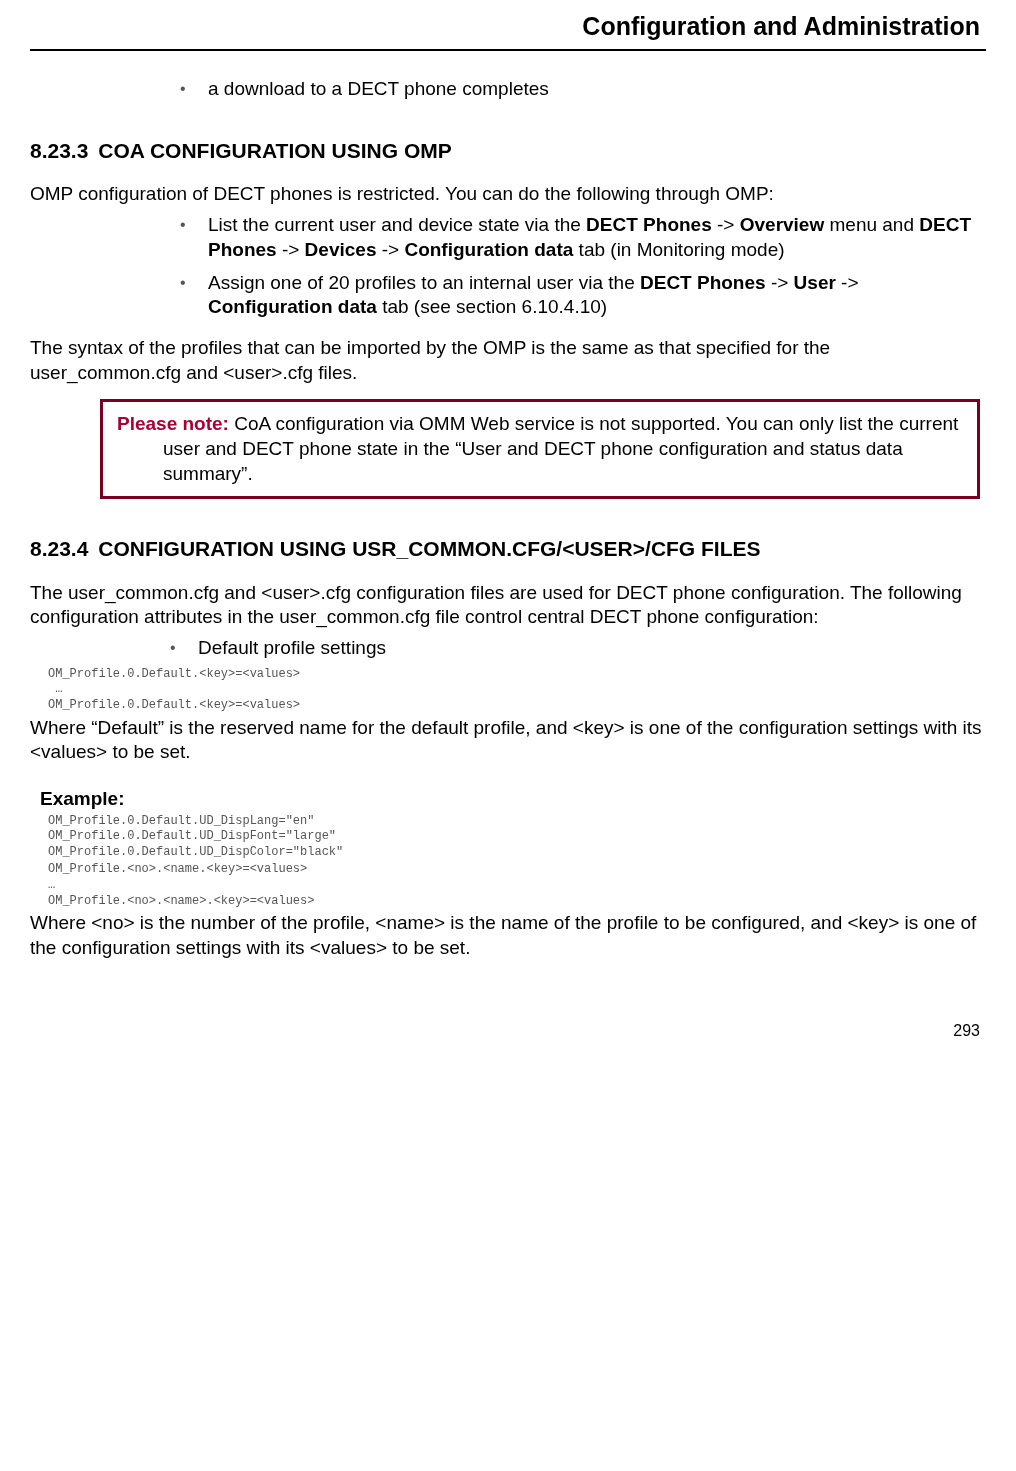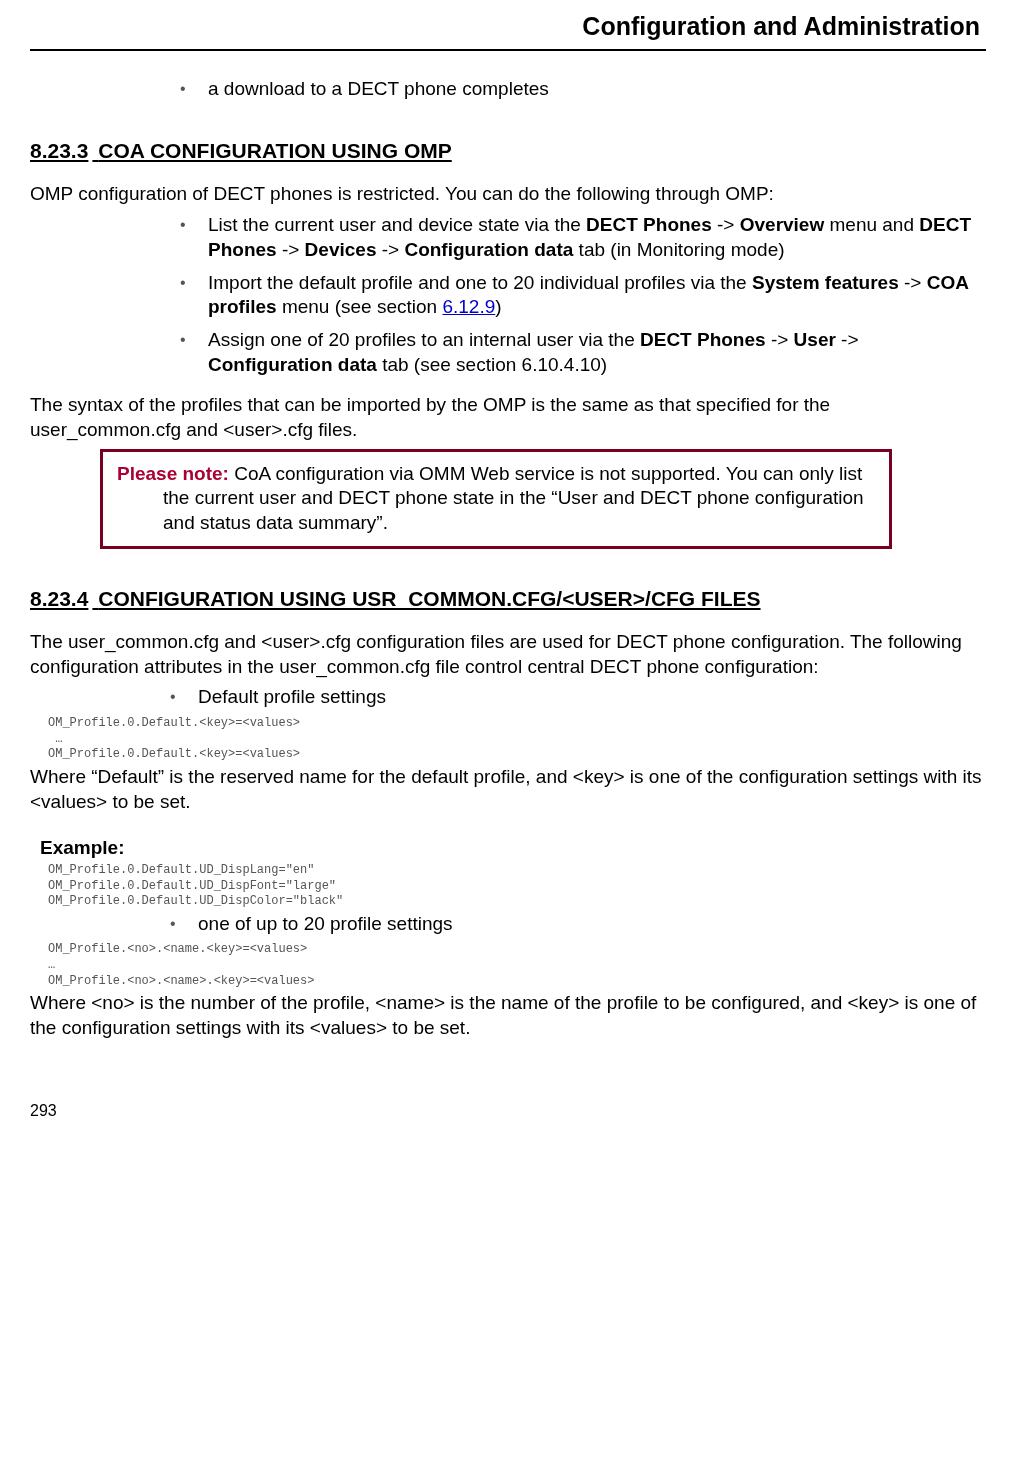--- a/index.html
+++ b/index.html
@@ -41,48 +41,47 @@
     position: absolute;
     left: 0;
     top: 2px;
     color: #555;
     font-size: 16px;
   }
   h2.section {
     font-size: 21px;
     font-weight: bold;
     margin: 36px 0 18px 0;
-    text-decoration: underline;
   }
   h2.section .num { margin-right: 4px; }
   p.body { margin: 0 0 6px 0; }
   .bold { font-weight: bold; margin-top: 36px; }
   a.ref {
     color: #0000cc;
     text-decoration: underline;
   }
   .notebox {
     border: 3px solid #7a0022;
-    margin: 6px 0 8px 70px;
+    margin: 14px 0 8px 70px;
     padding: 10px 14px 10px 14px;
-    width: 792px;
+    width: 880px;
   }
   .notebox .hang { padding-left: 46px; text-indent: -46px; }
   .note-label { font-weight: bold; color: #aa0033; }
   pre.code {
     font-family: "Courier New", monospace;
     font-size: 12px;
     color: #555;
     margin: 2px 0 2px 18px;
     white-space: pre;
   }
   .indent1 { margin-left: 10px; }
   .example-label { font-weight: bold; margin: 22px 0 2px 10px; }
   .footer-pagenum {
-    text-align: left;
+    text-align: right;
     font-size: 16px;
     margin-top: 60px;
     padding-right: 6px;
   }
   ul.bullets2 {
     list-style: none;
     padding-left: 140px;
     margin: 0 0 4px 0;
   }
   ul.bullets2 li {
@@ -116,23 +115,20 @@
     <span>COA CONFIGURATION USING OMP</span>
   </h2>
 
   <p class="body">OMP configuration of DECT phones is restricted.  You can do the following through OMP:</p>
 
   <ul class="bullets">
     <li>
       <span>List the current user and device state via the </span><span class="bold">DECT Phones</span><span> -&gt; </span><span class="bold">Overview</span><span> menu and </span><span class="bold">DECT Phones</span><span> -&gt; </span><span class="bold">Devices</span><span> -&gt; </span><span class="bold">Configuration data</span><span> tab (in Monitoring mode)</span>
     </li>
     <li>
-      <span>Import the default profile and one to 20 individual profiles via the </span><span class="bold">System features</span><span> -&gt; </span><span class="bold">COA profiles</span><span> menu (see section </span><a href="#" class="ref">6.12.9</a><span>)</span>
-    </li>
-    <li>
       <span>Assign one of 20 profiles to an internal user via the </span><span class="bold">DECT Phones</span><span> -&gt; </span><span class="bold">User</span><span> -&gt; </span><span class="bold">Configuration data</span><span> tab (see section 6.10.4.10)</span>
     </li>
   </ul>
 
   <p class="body">The syntax of the profiles that can be imported by the OMP is the same as that specified for the user_common.cfg and &lt;user&gt;.cfg files.</p>
 
   <div class="notebox">
     <div class="hang">
       <span class="note-label">Please note:</span><span>  CoA configuration via OMM Web service is not supported. You can only list the current user and DECT phone state in the “User and DECT phone configuration and status data summary”.</span>
     </div>
@@ -154,23 +150,20 @@
 OM_Profile.0.Default.&lt;key&gt;=&lt;values&gt;</pre>
 
   <p class="body indent1">Where “Default” is the reserved name for the default profile, and &lt;key&gt; is one of the configuration settings with its &lt;values&gt; to be set.</p>
 
   <p class="example-label">Example:</p>
 
   <pre class="code">OM_Profile.0.Default.UD_DispLang="en"
 OM_Profile.0.Default.UD_DispFont="large"
 OM_Profile.0.Default.UD_DispColor="black"</pre>
 
-  <ul class="bullets2">
-    <li>one of up to 20 profile settings</li>
-  </ul>
 
   <pre class="code">OM_Profile.&lt;no&gt;.&lt;name.&lt;key&gt;=&lt;values&gt;
 …
 OM_Profile.&lt;no&gt;.&lt;name&gt;.&lt;key&gt;=&lt;values&gt;</pre>
 
   <p class="body indent1" style="margin-left:0">Where &lt;no&gt; is the number of the profile, &lt;name&gt; is the name of the profile to be configured, and &lt;key&gt; is one of the configuration settings with its &lt;values&gt; to be set.</p>
 
   <div class="footer-pagenum">293</div>
 </div>
 

